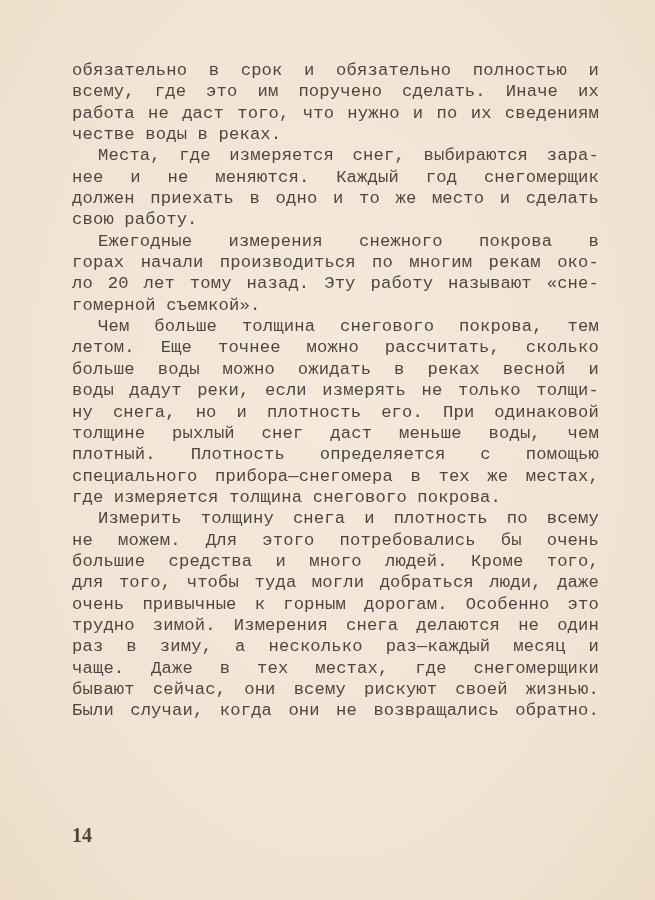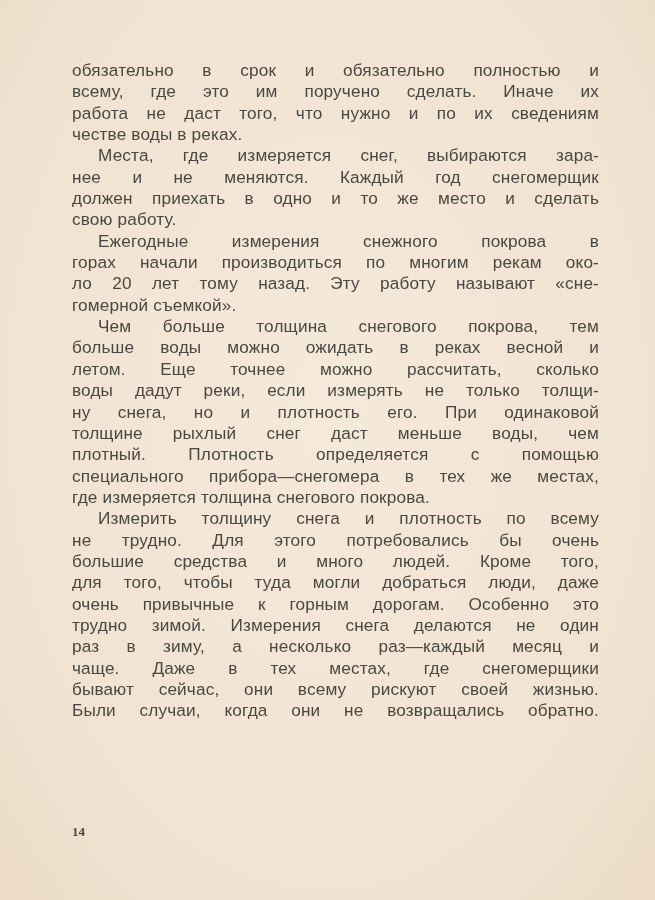--- a/index.html
+++ b/index.html
@@ -17,21 +17,21 @@
     position: absolute;
     left: 0; top: 0;
     width: 655px; height: 900px;
     background: radial-gradient(ellipse at 50% 45%, #f5e9da 0%, #f1e3d2 70%, #ecdcc9 100%);
   }
   .text-block {
     position: absolute;
     left: 72px;
     top: 60px;
     width: 527px;
-    font-family: Liberation Sans, sans-serif;
+    font-family: Liberation Mono, monospace;
     font-size: 17.2px;
     line-height: 21.35px;
     color: #4b4742;
     letter-spacing: 0.15px;
   }
   .line {
     display: block;
     white-space: nowrap;
     text-align: justify;
     text-align-last: justify;
@@ -41,21 +41,21 @@
     text-align-last: left;
   }
   .line.indent {
     padding-left: 26px;
   }
   .page-number {
     position: absolute;
     left: 72px;
     top: 824px;
     font-family: "Liberation Serif", "DejaVu Serif", serif;
-    font-size: 13px;
+    font-size: 20px;
     font-weight: bold;
     color: #4b4742;
   }
 </style>
 </head>
 <body>
 
 <div class="page">
   <div class="text-block">
 
@@ -68,31 +68,31 @@
     <span class="line">нее  и не  меняются.  Каждый  год  снегомерщик</span>
     <span class="line">должен приехать в одно и то же  место и сделать</span>
     <span class="line last">свою работу.</span>
 
     <span class="line indent">Ежегодные   измерения  снежного  покрова  в</span>
     <span class="line">горах начали производиться по многим рекам око-</span>
     <span class="line">ло 20 лет тому назад. Эту работу  называют «сне-</span>
     <span class="line last">гомерной съемкой».</span>
 
     <span class="line indent">Чем больше толщина  снегового покрова,  тем</span>
+    <span class="line">летом. Еще  точнее  можно  рассчитать,  сколько</span>
     <span class="line">больше  воды можно  ожидать в  реках весной и</span>
-    <span class="line">летом. Еще  точнее  можно  рассчитать,  сколько</span>
     <span class="line">воды дадут реки, если измерять не только толщи-</span>
     <span class="line">ну  снега, но и  плотность  его. При  одинаковой</span>
     <span class="line">толщине  рыхлый  снег  даст меньше  воды, чем</span>
     <span class="line">плотный.  Плотность  определяется  с  помощью</span>
     <span class="line">специального прибора—снегомера в тех же местах,</span>
     <span class="line last">где измеряется толщина снегового покрова.</span>
 
     <span class="line indent">Измерить толщину снега и плотность по всему</span>
-    <span class="line">не  трудно.  Для этого  потребовались  бы очень</span>
+    <span class="line">не  можем.  Для этого  потребовались  бы очень</span>
     <span class="line">большие  средства и  много  людей. Кроме  того,</span>
     <span class="line">для того, чтобы туда могли добраться люди, даже</span>
     <span class="line">очень привычные к горным дорогам. Особенно это</span>
     <span class="line">трудно зимой. Измерения снега делаются  не один</span>
     <span class="line">раз в  зиму, а  несколько  раз—каждый  месяц и</span>
     <span class="line">чаще.  Даже  в  тех  местах,  где  снегомерщики</span>
     <span class="line">бывают сейчас, они всему рискуют своей  жизнью.</span>
     <span class="line">Были случаи, когда они не возвращались обратно.</span>
   </div>
 

